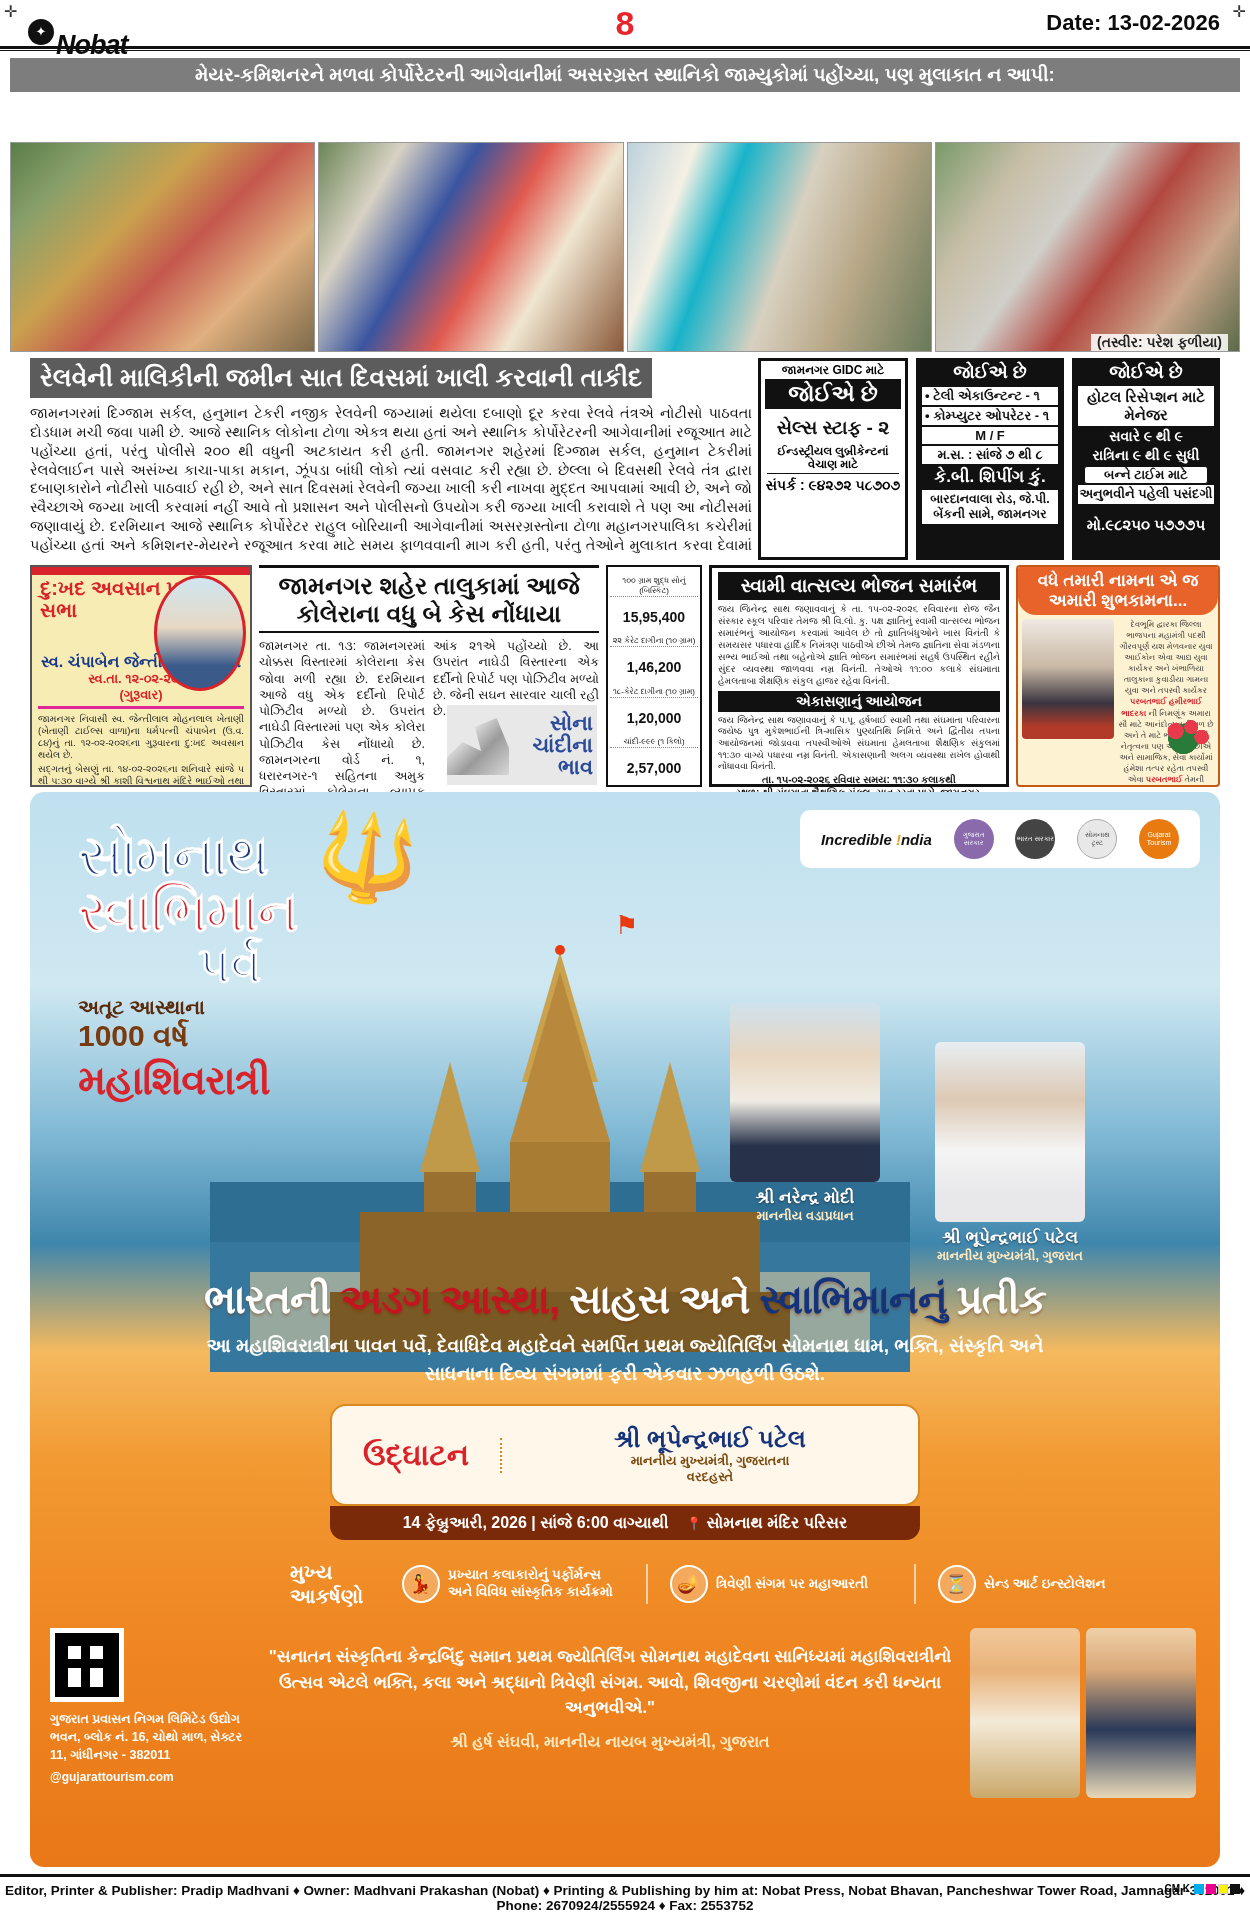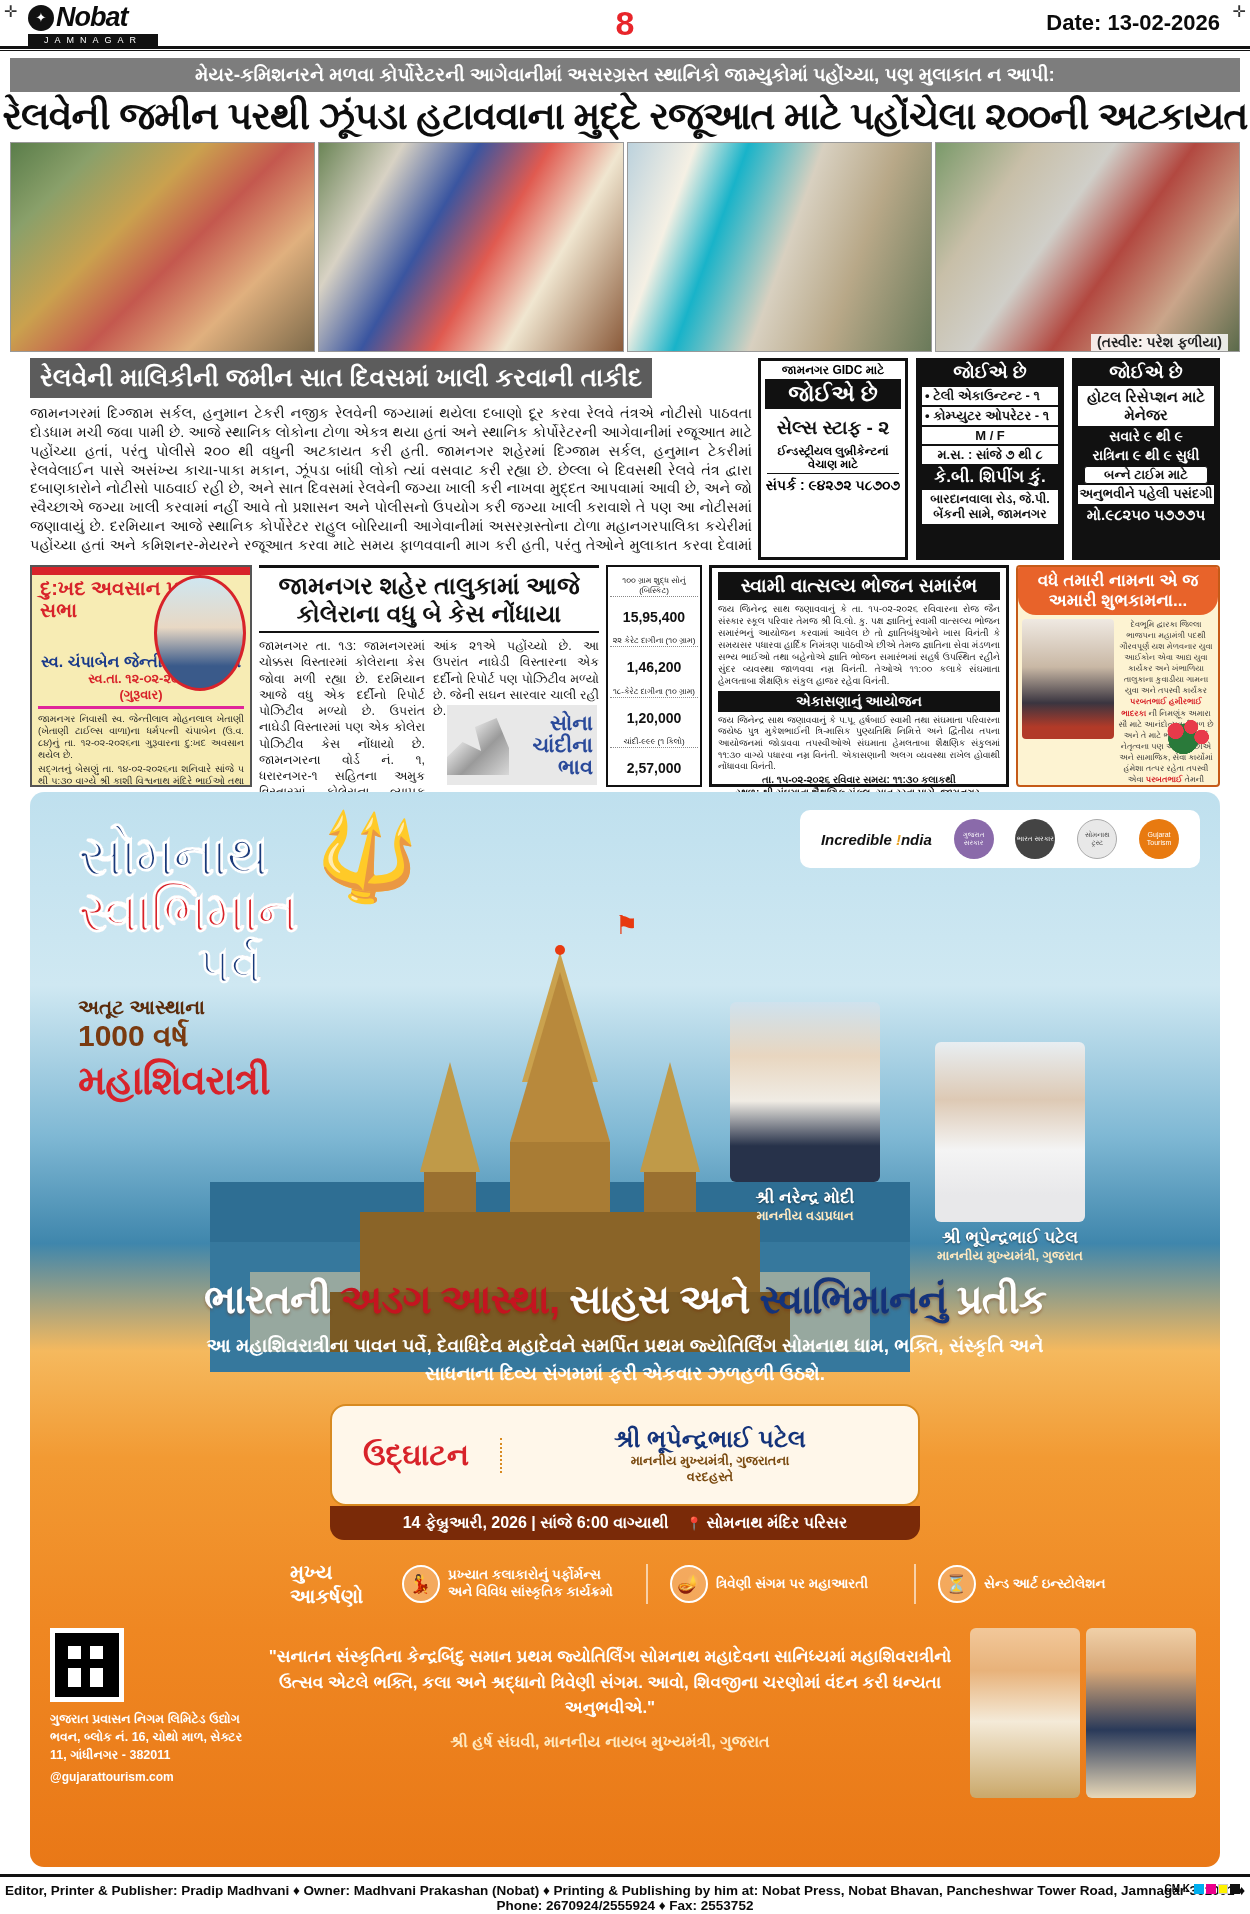--- a/index.html
+++ b/index.html
@@ -6,21 +6,21 @@
   html,body { background:#e9e9e9; }
   body { font-family:"Liberation Sans", sans-serif; }
   .page { position:relative; width:1250px; height:1914px; margin:0 auto; background:#ffffff; overflow:hidden; }
 
   
   .masthead { position:absolute; top:0; left:0; right:0; height:46px; }
   .reg-mark { position:absolute; top:2px; font-size:16px; color:#333; }
   .logo-wrap { position:absolute; left:28px; top:2px; width:130px; }
   .logo-main { display:flex; align-items:center; gap:2px; }
   .logo-gear { width:26px; height:26px; border-radius:50%; background:#111; color:#fff; font-size:13px; display:flex; align-items:center; justify-content:center; }
-  .logo-text { font-size:27px; font-weight:bold; font-style:italic; color:#0b0b0b; letter-spacing:-1px; }
+  .logo-text { font-size:27px; font-weight:bold; font-style:italic; color:#0b0b0b; letter-spacing:-1px;margin-top:28px; }
   .logo-sub { background:#111; color:#fff; font-size:9px; letter-spacing:6px; text-align:center; padding:1px 0; margin-top:1px; }
   .page-no { position:absolute; left:0; right:0; top:4px; text-align:center; font-size:34px; font-weight:bold; color:#e8252a; }
   .mast-date { position:absolute; right:30px; top:10px; font-size:22px; font-weight:bold; color:#0b0b0b; }
   .mast-rule { position:absolute; top:46px; left:0; right:0; height:5px; border-top:3px solid #111; border-bottom:1px solid #111; }
 
   
   .strapline { position:absolute; top:58px; left:10px; right:10px; height:34px; background:#7d7d7d; color:#ffffff; display:flex; align-items:center; justify-content:center; font-size:19px; font-weight:bold; }
   .headline { position:absolute; top:94px; left:10px; right:10px; height:46px; display:flex; align-items:center; justify-content:center; font-size:38px; font-weight:bold; color:#0d0d0d; letter-spacing:-1px; white-space:nowrap; }
   .photo-strip { position:absolute; top:142px; left:10px; right:10px; height:210px; display:flex; gap:3px; }
   .photo { flex:1; border:1px solid #999; position:relative; overflow:hidden; }
@@ -46,21 +46,21 @@
   .cl2-line { background:#fff; color:#111; font-size:13px; font-weight:bold; margin:2px 4px 0; padding:1px 3px; text-align:left; }
   .cl2-line.center { text-align:center; }
   .cl2-company { font-size:17px; font-weight:bold; text-align:center; padding:3px 0; }
   .cl2-address { background:#fff; color:#111; font-size:12.5px; font-weight:bold; margin:0 4px 4px; padding:2px 3px; text-align:center; }
   .cl3 { background:#111; color:#fff; border:2px solid #111; }
   .cl3-title { font-size:18px; font-weight:bold; text-align:center; padding:2px 0; }
   .cl3-pos { background:#fff; color:#111; font-size:15px; font-weight:bold; text-align:center; margin:1px 4px; padding:2px 2px; }
   .cl3-t { font-size:14px; font-weight:bold; text-align:center; padding:1px 0; }
   .cl3-note { background:#fff; color:#111; font-size:13px; font-weight:bold; text-align:center; margin:1px 10px; border:1px solid #111; border-radius:3px; }
   .cl3-note2 { font-size:13px; font-weight:bold; text-align:center; background:#fff; color:#111; margin:0 4px; padding:1px 0 2px; }
-  .cl3-contact { font-size:15px; font-weight:bold; text-align:center; padding:2px 0 3px; }
+  .cl3-contact { font-size:15px; font-weight:bold; text-align:center; padding:12px 0 3px; }
 
   
   .mid { position:absolute; top:565px; left:30px; width:1190px; height:222px; display:flex; gap:7px; }
 
   .obit { width:222px; border:2px solid #555; background:#f7ecb4; position:relative; overflow:hidden; }
   .obit-red-wave { position:absolute; left:0; top:0; width:100%; height:8px; background:#d8232a; }
   .obit-title { color:#d8232a; font-weight:bold; font-size:20px; line-height:1.1; padding:10px 0 0 8px; }
   .obit-photo { position:absolute; right:4px; top:8px; width:92px; height:116px; border:3px solid #d8232a; border-radius:50%; background:linear-gradient(180deg,#cfe6f0 0%,#e8d8c4 45%,#3a5a8a 80%); overflow:hidden; }
   .obit-name { text-align:center; color:#1a3a8a; font-weight:bold; font-size:16px; margin-top:32px; line-height:1.15; }
   .obit-date { text-align:center; color:#d8232a; font-weight:bold; font-size:13px; }
@@ -173,21 +173,20 @@
         <span class="logo-text">Nobat</span>
       </div>
       <div class="logo-sub">JAMNAGAR</div>
     </div>
     <div class="page-no">8</div>
     <div class="mast-date">Date: 13-02-2026</div>
   </div>
   <div class="mast-rule"></div>
 
   <div class="strapline">મેયર-કમિશનરને મળવા કોર્પોરેટરની આગેવાનીમાં અસરગ્રસ્ત સ્થાનિકો જામ્યુકોમાં પહોંચ્યા, પણ મુલાકાત ન આપી:</div>
-  <div class="headline">રેલવેની જમીન પરથી ઝૂંપડા હટાવવાના મુદ્દે રજૂઆત માટે પહોંચેલા ૨૦૦ની અટકાયત</div>
 
   <div class="photo-strip">
     <div class="photo ph1"></div>
     <div class="photo ph2"></div>
     <div class="photo ph3"></div>
     <div class="photo ph4"></div>
   </div>
   <div class="photo-caption">(તસ્વીર: પરેશ ફળીયા)</div>
 
   <div class="subhead-box">રેલવેની માલિકીની જમીન સાત દિવસમાં ખાલી કરવાની તાકીદ</div>

